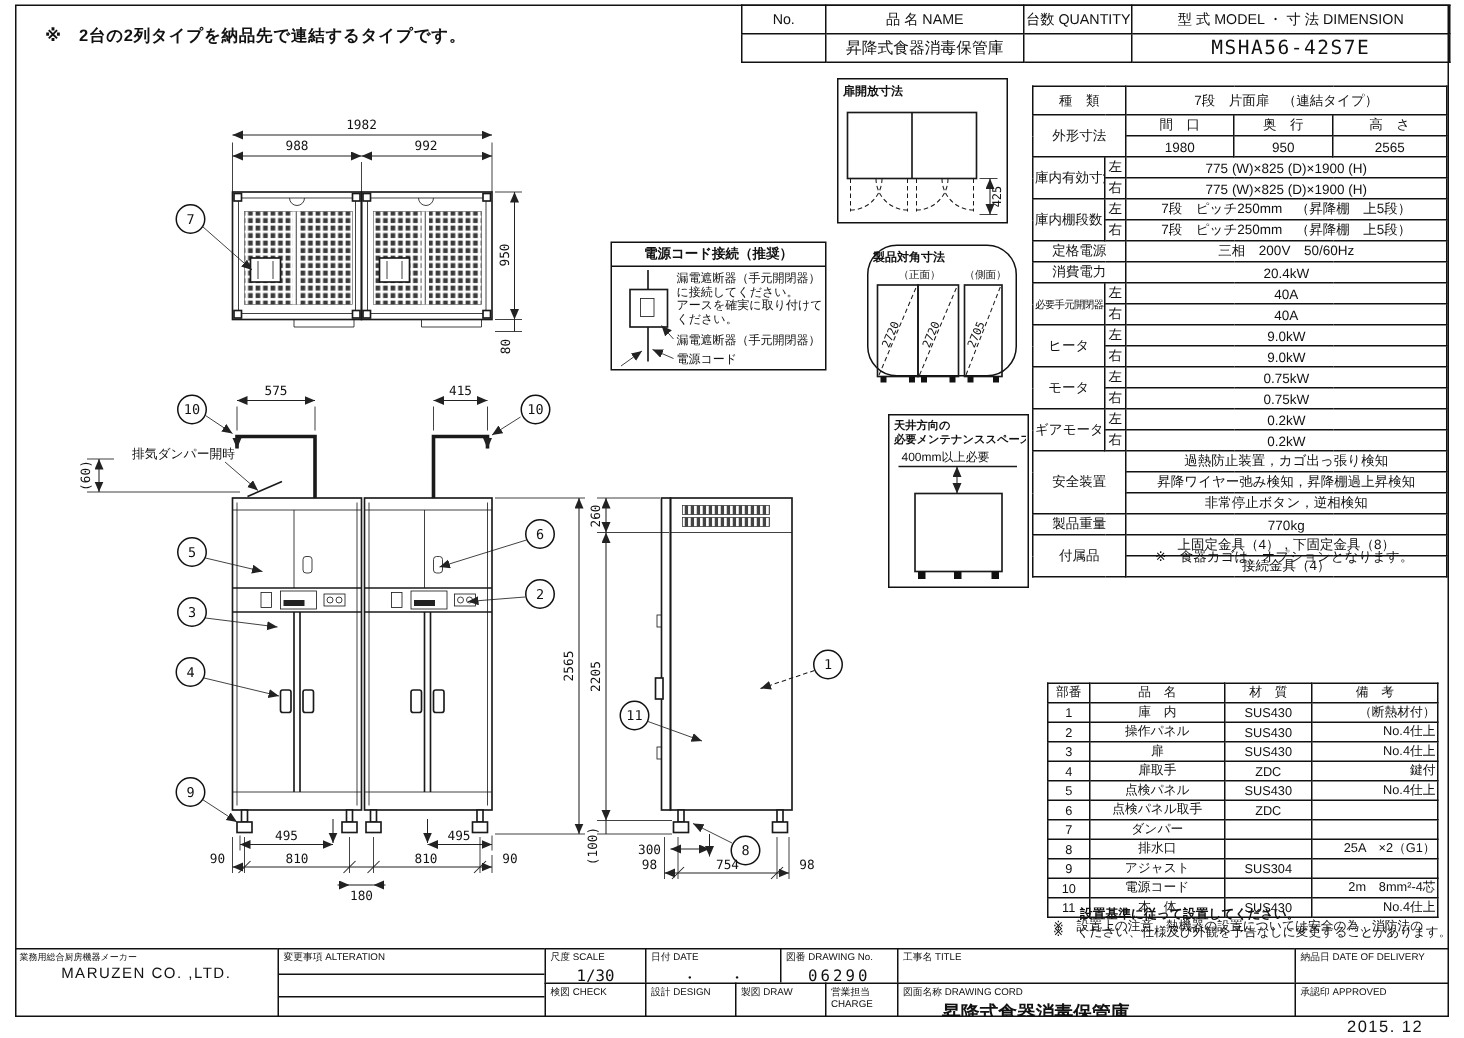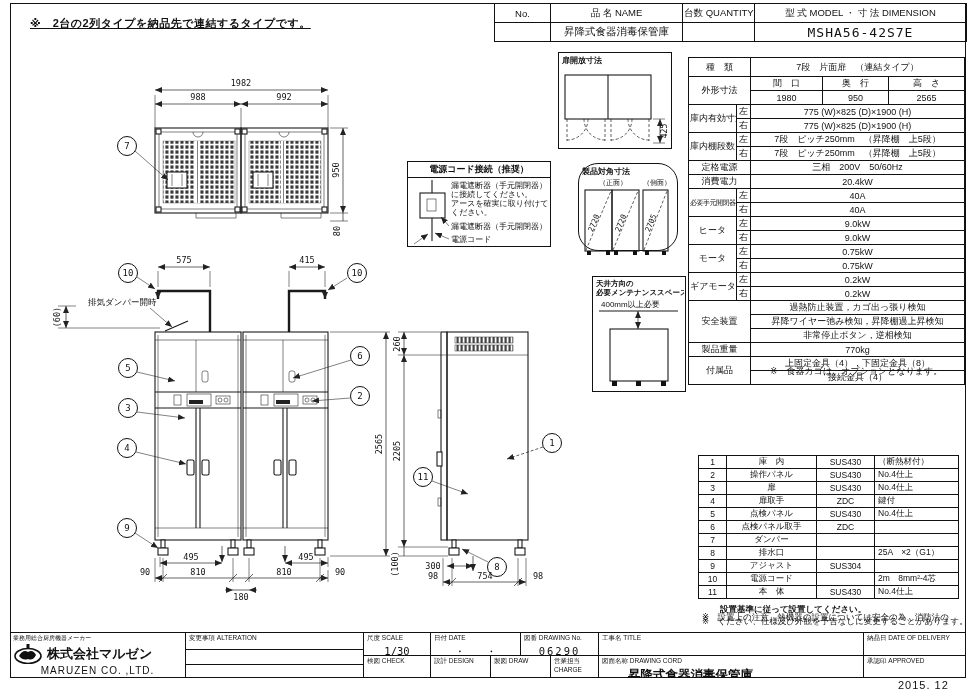--- a/index.html
+++ b/index.html
@@ -15,23 +15,23 @@
   .htab{position:absolute;left:494px;top:3px;width:472px;}
   .htab td{height:18px;font-size:9.5px;}
   .htab .val{font-size:10.5px;}
   .htab .model{font-size:13px;font-family:"DejaVu Sans Mono",monospace;letter-spacing:1px;}
   .spec{position:absolute;left:688px;top:57px;width:276px;}
   .spec td{height:13px;font-size:9px;}
   .spec td.h18{height:18px;}
   .spec td.sm{font-size:7px;letter-spacing:-0.5px;}
   .parts{position:absolute;left:698px;top:455px;width:260px;}
   .parts td{height:11px;font-size:8.5px;}
-  .parts td.rem{text-align:left;padding-left:3px;}
+  .parts td.rem{text-align:right;padding-left:3px;}
   .note{position:absolute;font-size:8.5px;white-space:nowrap;}
-  .bignote{position:absolute;left:30px;top:16px;font-size:11px;font-weight:bold;letter-spacing:0.5px;text-decoration:underline;}
+  .bignote{position:absolute;left:30px;top:16px;font-size:11px;font-weight:bold;letter-spacing:0.5px;}
   
   .ibox{position:absolute;border:1.2px solid #111;background:#fff;box-sizing:border-box;}
   .pbox-title{height:15px;border-bottom:1.2px solid #111;text-align:center;
               font-size:9px;font-weight:bold;line-height:15px;}
   
   .cell{position:absolute;box-sizing:border-box;border-left:1px solid #111;
         border-top:1px solid #111;font-size:6.5px;padding:1px 3px;overflow:hidden;}
   .cell .cv{text-align:center;font-size:10.5px;margin-top:2px;
             font-family:"DejaVu Sans Mono",monospace;}
   .cell .cvbig{font-size:12.5px;margin-top:1px;padding-left:26px;font-weight:bold;}
@@ -193,20 +193,26 @@
 <div class="note" style="left:770px;top:365px;font-size:9px;">※　食器カゴは、オプションとなります。</div>
 
 <table class="parts">
   <colgroup>
       <col style="width:28px">
       <col style="width:90px">
       <col style="width:58px">
       <col style="width:84px">
     </colgroup>
   <tbody>
+      <tr>
+        <td>部番</td>
+      <td>品　名</td>
+      <td>材　質</td>
+      <td>備　考</td>
+      </tr>
   <tr>
         <td>1</td>
         <td>庫　内</td>
         <td>SUS430</td>
         <td class="rem">（断熱材付）</td>
       </tr>
   <tr>
         <td>2</td>
         <td>操作パネル</td>
         <td>SUS430</td>
@@ -622,28 +628,20 @@
     <line class="dim" x1="45" y1="34" x2="45" y2="52" marker-start="url(#ar)" marker-end="url(#ar)"></line>
     <rect class="ln" x="17" y="52" width="58" height="52" fill="#fff"></rect>
     <rect x="19" y="104" width="5" height="5" fill="#111"></rect>
     <rect x="43" y="104" width="5" height="5" fill="#111"></rect>
     <rect x="68" y="104" width="5" height="5" fill="#111"></rect>
   </svg>
 </div>
 
 <div class="cell noLeft" style="left:10px;top:632px;width:175px;height:46px;">
   <div style="font-size:6px;">業務用総合厨房機器メーカー</div>
-  <div style="display:flex;align-items:center;gap:4px;margin-top:1px;">
-    <svg width="30" height="20">
-      <rect x="13.5" y="0" width="3" height="4" fill="#111"></rect>
-      <ellipse cx="15" cy="12" rx="13" ry="7.5" fill="none" stroke="#111" stroke-width="1.6"></ellipse>
-      <path d="M6,12 q4,-7 9,-4 q5,-3 8,3 q-3,6 -8,4 q-5,2 -9,-3 z" fill="#111"></path>
-    </svg>
-    <span style="font-size:13px;font-weight:bold;">株式会社マルゼン</span>
-  </div>
   <div style="font-size:10px;letter-spacing:1px;text-align:center;margin-top:1px;">MARUZEN  CO. ,LTD.</div>
 </div>
 <div class="cell" style="left:185px;top:632px;width:178px;height:46px;">
   <span>変更事項  ALTERATION</span>
   <div style="position:absolute;left:0;top:16px;width:178px;border-top:0.8px solid #111;"></div>
   <div style="position:absolute;left:0;top:31px;width:178px;border-top:0.8px solid #111;"></div>
 </div>
 <div class="cell" style="left:363px;top:632px;width:67px;height:23px;">
   <span>尺度  SCALE</span>
   <div class="cv">1/30</div>

